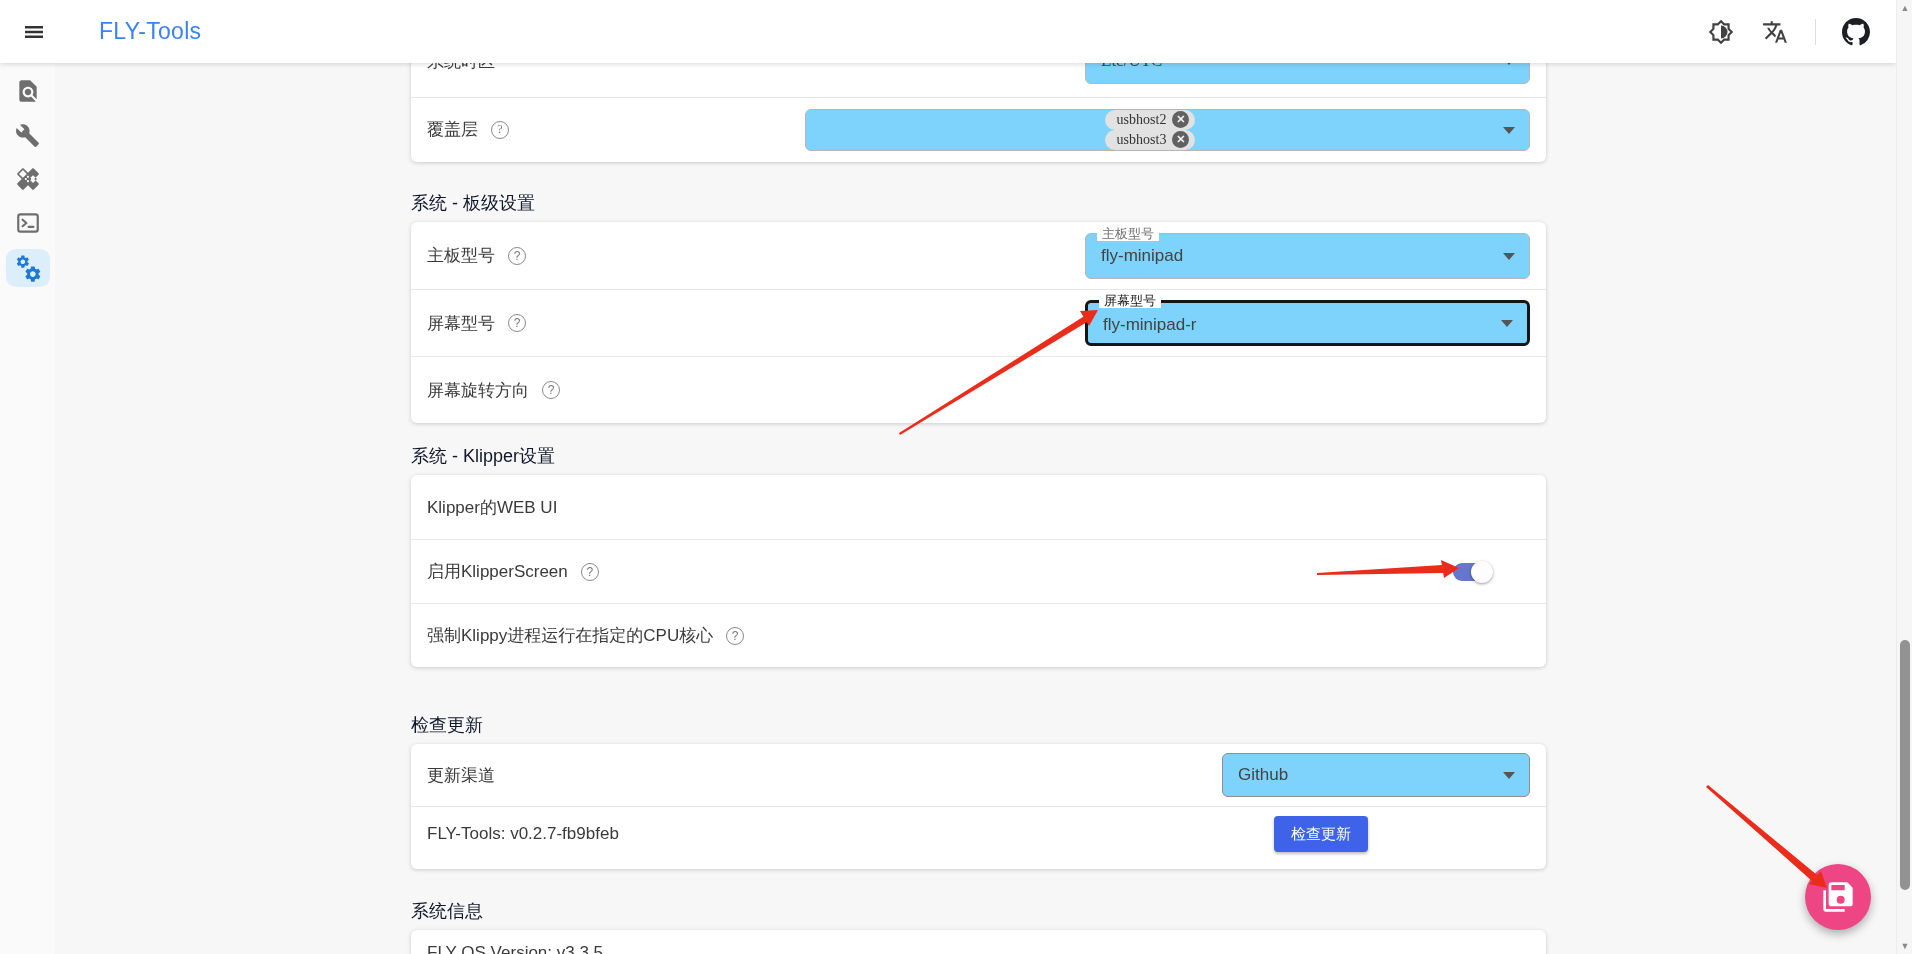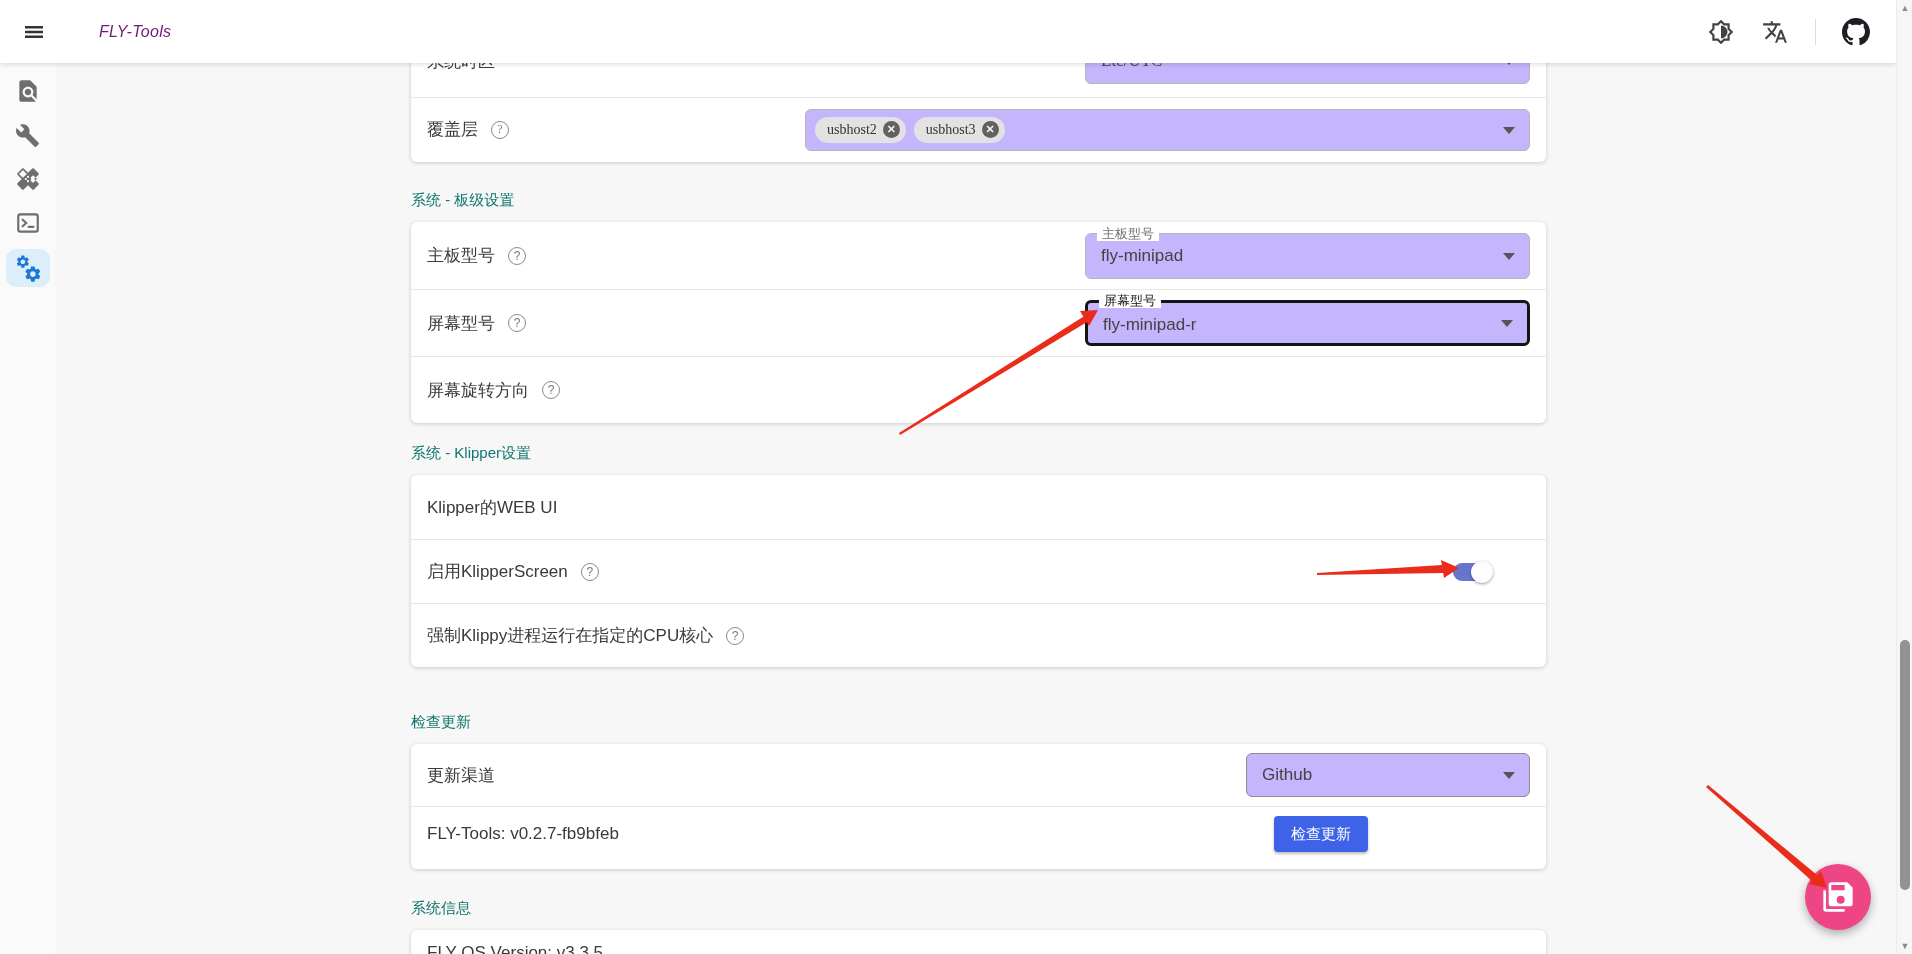--- a/index.html
+++ b/index.html
@@ -9,67 +9,67 @@
     background:#f7f7f7; color:#3b3b3b; position:relative;
   }
 
   
   .topbar {
     position:absolute; left:0; top:0; width:1896px; height:63px;
     background:#ffffff; box-shadow:0 1px 5px rgba(0,0,0,.16);
     display:flex; align-items:center; z-index:40;
   }
   .hamburger { width:34px; height:34px; margin-left:17px; display:flex; align-items:center; justify-content:center; cursor:pointer; }
-  .app-title { margin-left:48px; font-size:16px; color:#701a75; letter-spacing:.3px;font-style:italic; }
+  .app-title { margin-left:48px; font-size:23px; color:#3b82f6; letter-spacing:.3px; }
   .topbar-right { margin-left:auto; display:flex; align-items:center; gap:26px; margin-right:26px; }
   .tb-icon { width:28px; height:28px; display:flex; align-items:center; justify-content:center; cursor:pointer; color:#424242; }
   .tb-divider { width:1px; height:26px; background:#dcdcdc; }
 
   
   .sidebar {
     position:absolute; left:0; top:63px; bottom:0; width:55px;
     background:#fafafa; z-index:30; display:flex; flex-direction:column; align-items:center;
   }
   .side-item { width:44px; height:38px; display:flex; align-items:center; justify-content:center; border-radius:10px; cursor:pointer; color:#6e6e6e; }
   .si-1{ margin-top:9px; } .si-2{ margin-top:6px; } .si-3{ margin-top:6px; } .si-4{ margin-top:6px; } .si-5{ margin-top:7px; }
   .side-item.active { background:#ddeefb; color:#1d79d3; }
 
   
   .content { position:absolute; left:55px; top:63px; right:16px; bottom:0; }
   .card {
     position:absolute; left:356px; width:1135px; background:#fff;
     border-radius:6px; box-shadow:0 1px 4px rgba(0,0,0,.18);
   }
-  .section-label { position:absolute; left:356px; font-size:15px; color:#0f766e; }
+  .section-label { position:absolute; left:356px; font-size:18px; color:#0f172a; }
 
   .row { display:flex; align-items:center; padding:0 16px; }
   .row + .row { border-top:1px solid #e7e7e7; }
   .row-label { font-size:17px; color:#3a3a3a; }
   .help {
     width:18px; height:18px; margin-left:13px; border:1.5px solid #8a8a8a; border-radius:50%;
     font-size:12px; color:#777; display:flex; align-items:center; justify-content:center; cursor:pointer; flex:0 0 auto;
   }
 
   
   .select {
     position:relative; margin-left:auto; width:445px; height:46px;
-    border:1px solid #b5b5b5; border-radius:6px; background:#c4b5fd; cursor:pointer;
+    border:1px solid #b5b5b5; border-radius:6px; background:#7dd3fc; cursor:pointer;flex-direction:column;
   }
   .select .flabel {
     position:absolute; top:-8px; left:11px; background:#fff; padding:0 5px;
     font-size:13px; color:#6d6d6d; line-height:15px;
   }
   .select .value { display:block; padding:0 36px 0 15px; font-size:17px; color:#434343; line-height:44px; white-space:nowrap; overflow:hidden; }
   .select .caret {
     position:absolute; right:14px; top:50%; margin-top:-3px; width:0; height:0;
     border-left:6px solid transparent; border-right:6px solid transparent; border-top:7px solid #555;
   }
   .select.highlight { border:3px solid #151515; }
   .select.highlight .flabel { color:#151515; top:-10px; }
-  .select.plain { width:284px; height:44px; border-color:#8f8f8f; }
+  .select.plain { width:308px; height:44px; border-color:#8f8f8f; }
   .select.plain .value { line-height:42px; }
 
   
   .select.chips-select { width:725px; height:42px; display:flex; align-items:center; padding:0 36px 0 9px; }
   .chip {
     display:flex; align-items:center; height:26px; background:#e2e2e2; border-radius:13px;
     padding:0 6px 0 12px; margin-right:8px; font-size:14px; color:#333;
   }
   .chip-x {
     width:17px; height:17px; margin-left:6px; border-radius:50%; background:#616161;

